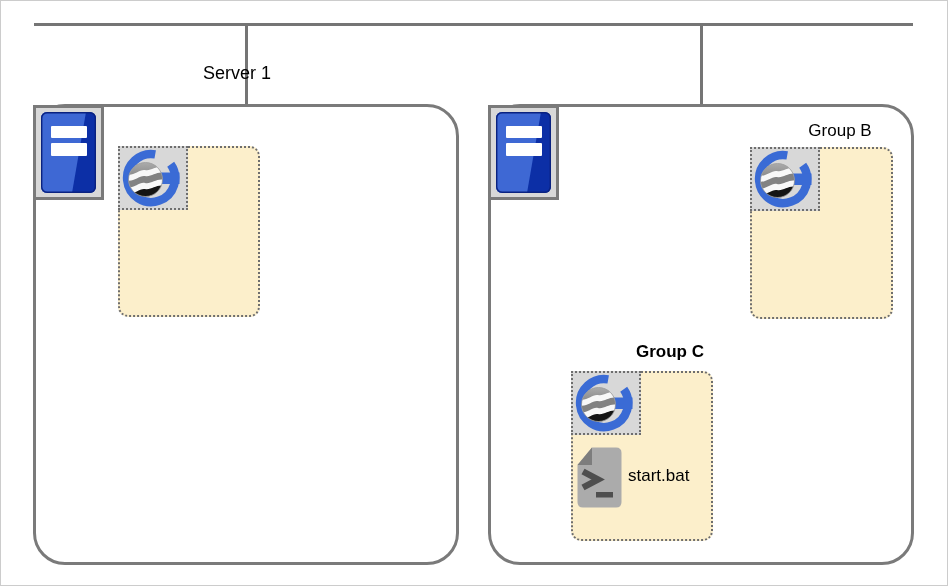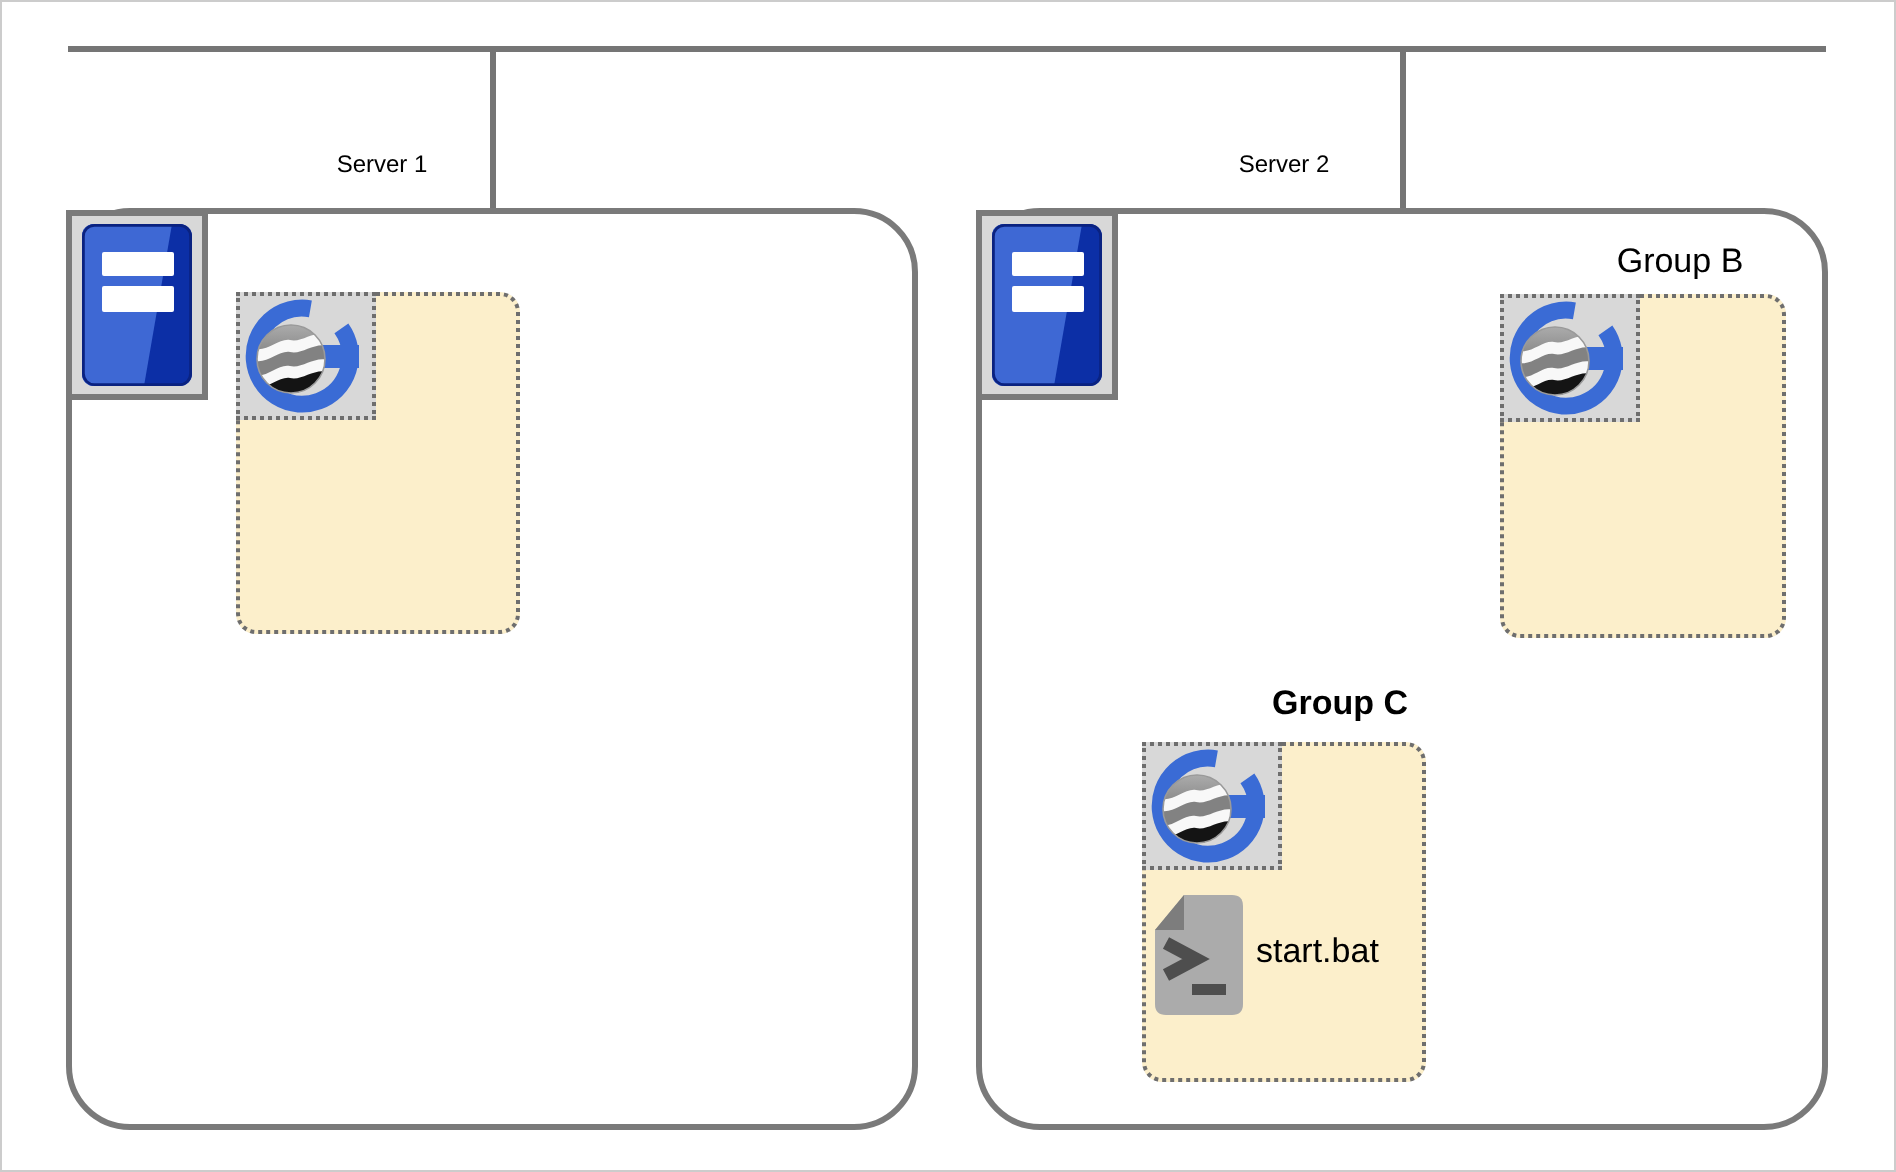--- a/index.html
+++ b/index.html
@@ -16,21 +16,21 @@
   
   .bus-h{left:33px;top:22px;width:879px;height:3px;background:var(--line);}
   .drop{width:3px;height:82px;top:22px;background:var(--line);}
   .drop.d1{left:244px;}
   .drop.d2{left:699px;}
   
   .server-box{width:426px;height:461px;top:103px;border:3px solid var(--box-border);border-radius:32px;background:#fff;}
   .server-box.s1{left:32px;}
   .server-box.s2{left:487px;}
   .label{white-space:nowrap;text-align:center;width:160px;}
-  .server-label{top:74px;font-size:12px;}
+  .server-label{top:62px;font-size:18px;text-align:right;}
   .server-label.s1{left:110px;}
   .server-label.s2{left:561px;}
   
   .server-icon{width:71px;height:95px;top:104px;background:var(--icon-bg);border:3px solid var(--box-border);}
   .server-icon.s1{left:32px;}
   .server-icon.s2{left:487px;}
   
   .group-box{background:var(--group-fill);border:2px dotted var(--group-border);border-radius:10px;}
   .group-box.ga{left:117px;top:145px;width:142px;height:171px;}
   .group-box.gb{left:749px;top:146px;width:143px;height:172px;}
@@ -60,21 +60,20 @@
 </head>
 <body>
 
 <div class="canvas">
 
   <div class="abs bus-h"></div>
   <div class="abs drop d1"></div>
   <div class="abs drop d2"></div>
 
   <div class="abs label server-label s1">Server 1</div>
-  <div class="abs label server-label s2">Server 2</div>
 
   <div class="abs server-box s1"></div>
   <div class="abs server-box s2"></div>
 
   <div class="abs group-box ga"></div>
   <div class="abs group-box gb"></div>
   <div class="abs group-box gc"></div>
 
   <div class="abs label group-label gb">Group B</div>
   <div class="abs label group-label gc">Group C</div>

